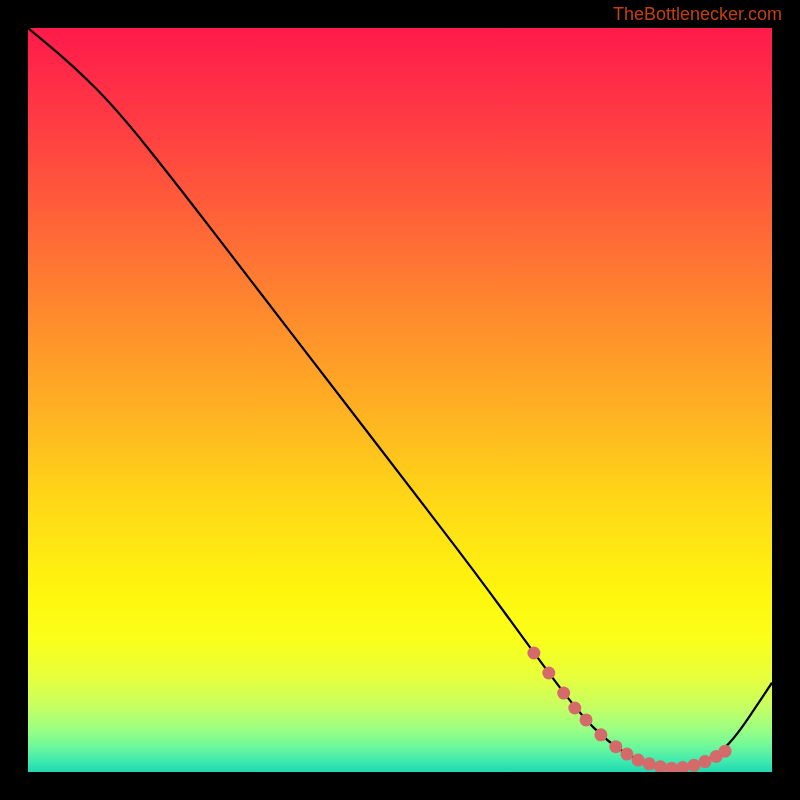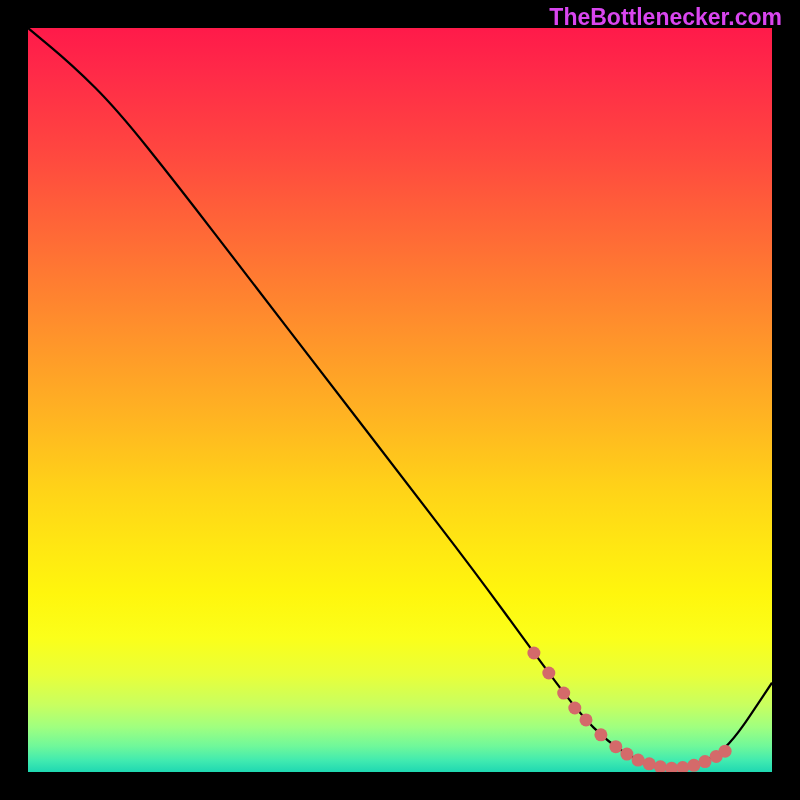--- a/index.html
+++ b/index.html
@@ -8,23 +8,23 @@
     height: 800px;
     background: #000;
     position: relative;
     font-family: Arial, sans-serif;
     overflow: hidden;
   }
   .watermark {
     position: absolute;
     top: 4px;
     right: 18px;
-    color: #d946ef;
-    font-size: 23px;
-    font-weight: 700;
+    color: #c2410c;
+    font-size: 18px;
+    font-weight: 400;
     z-index: 10;
   }
   .plot-area {
     position: absolute;
     left: 28px;
     top: 28px;
     width: 744px;
     height: 744px;
   }
   .gradient-bg {

